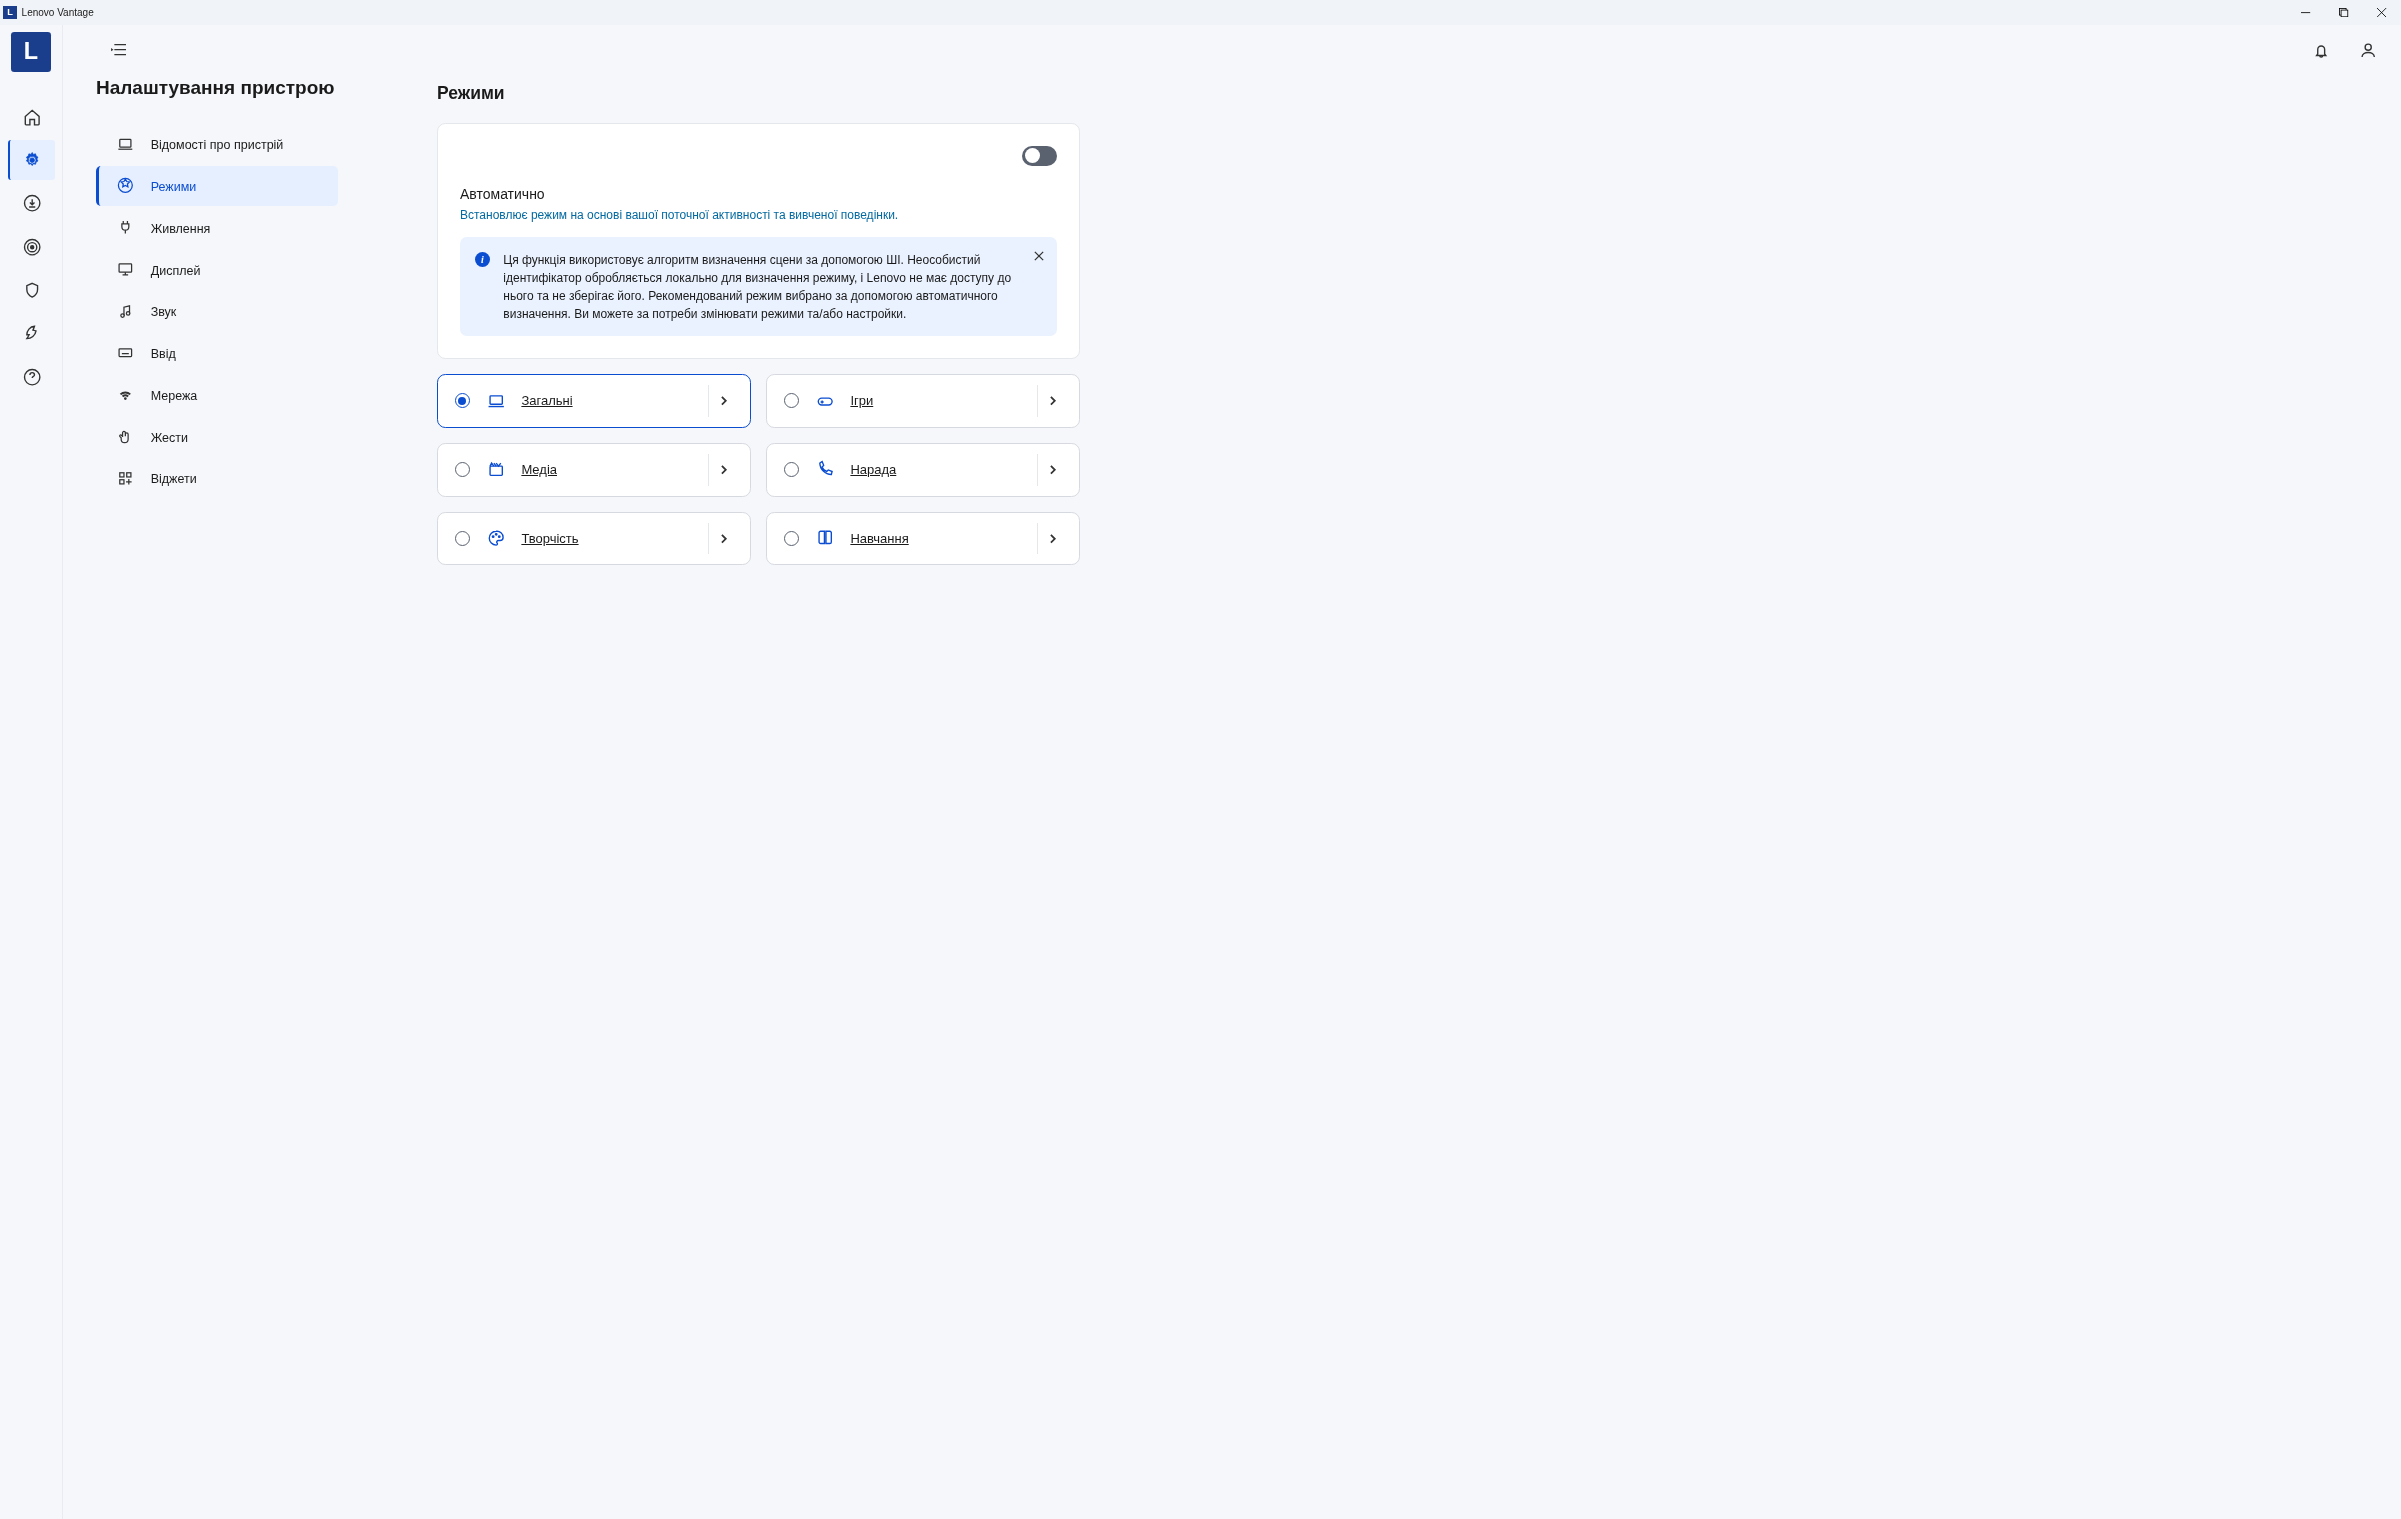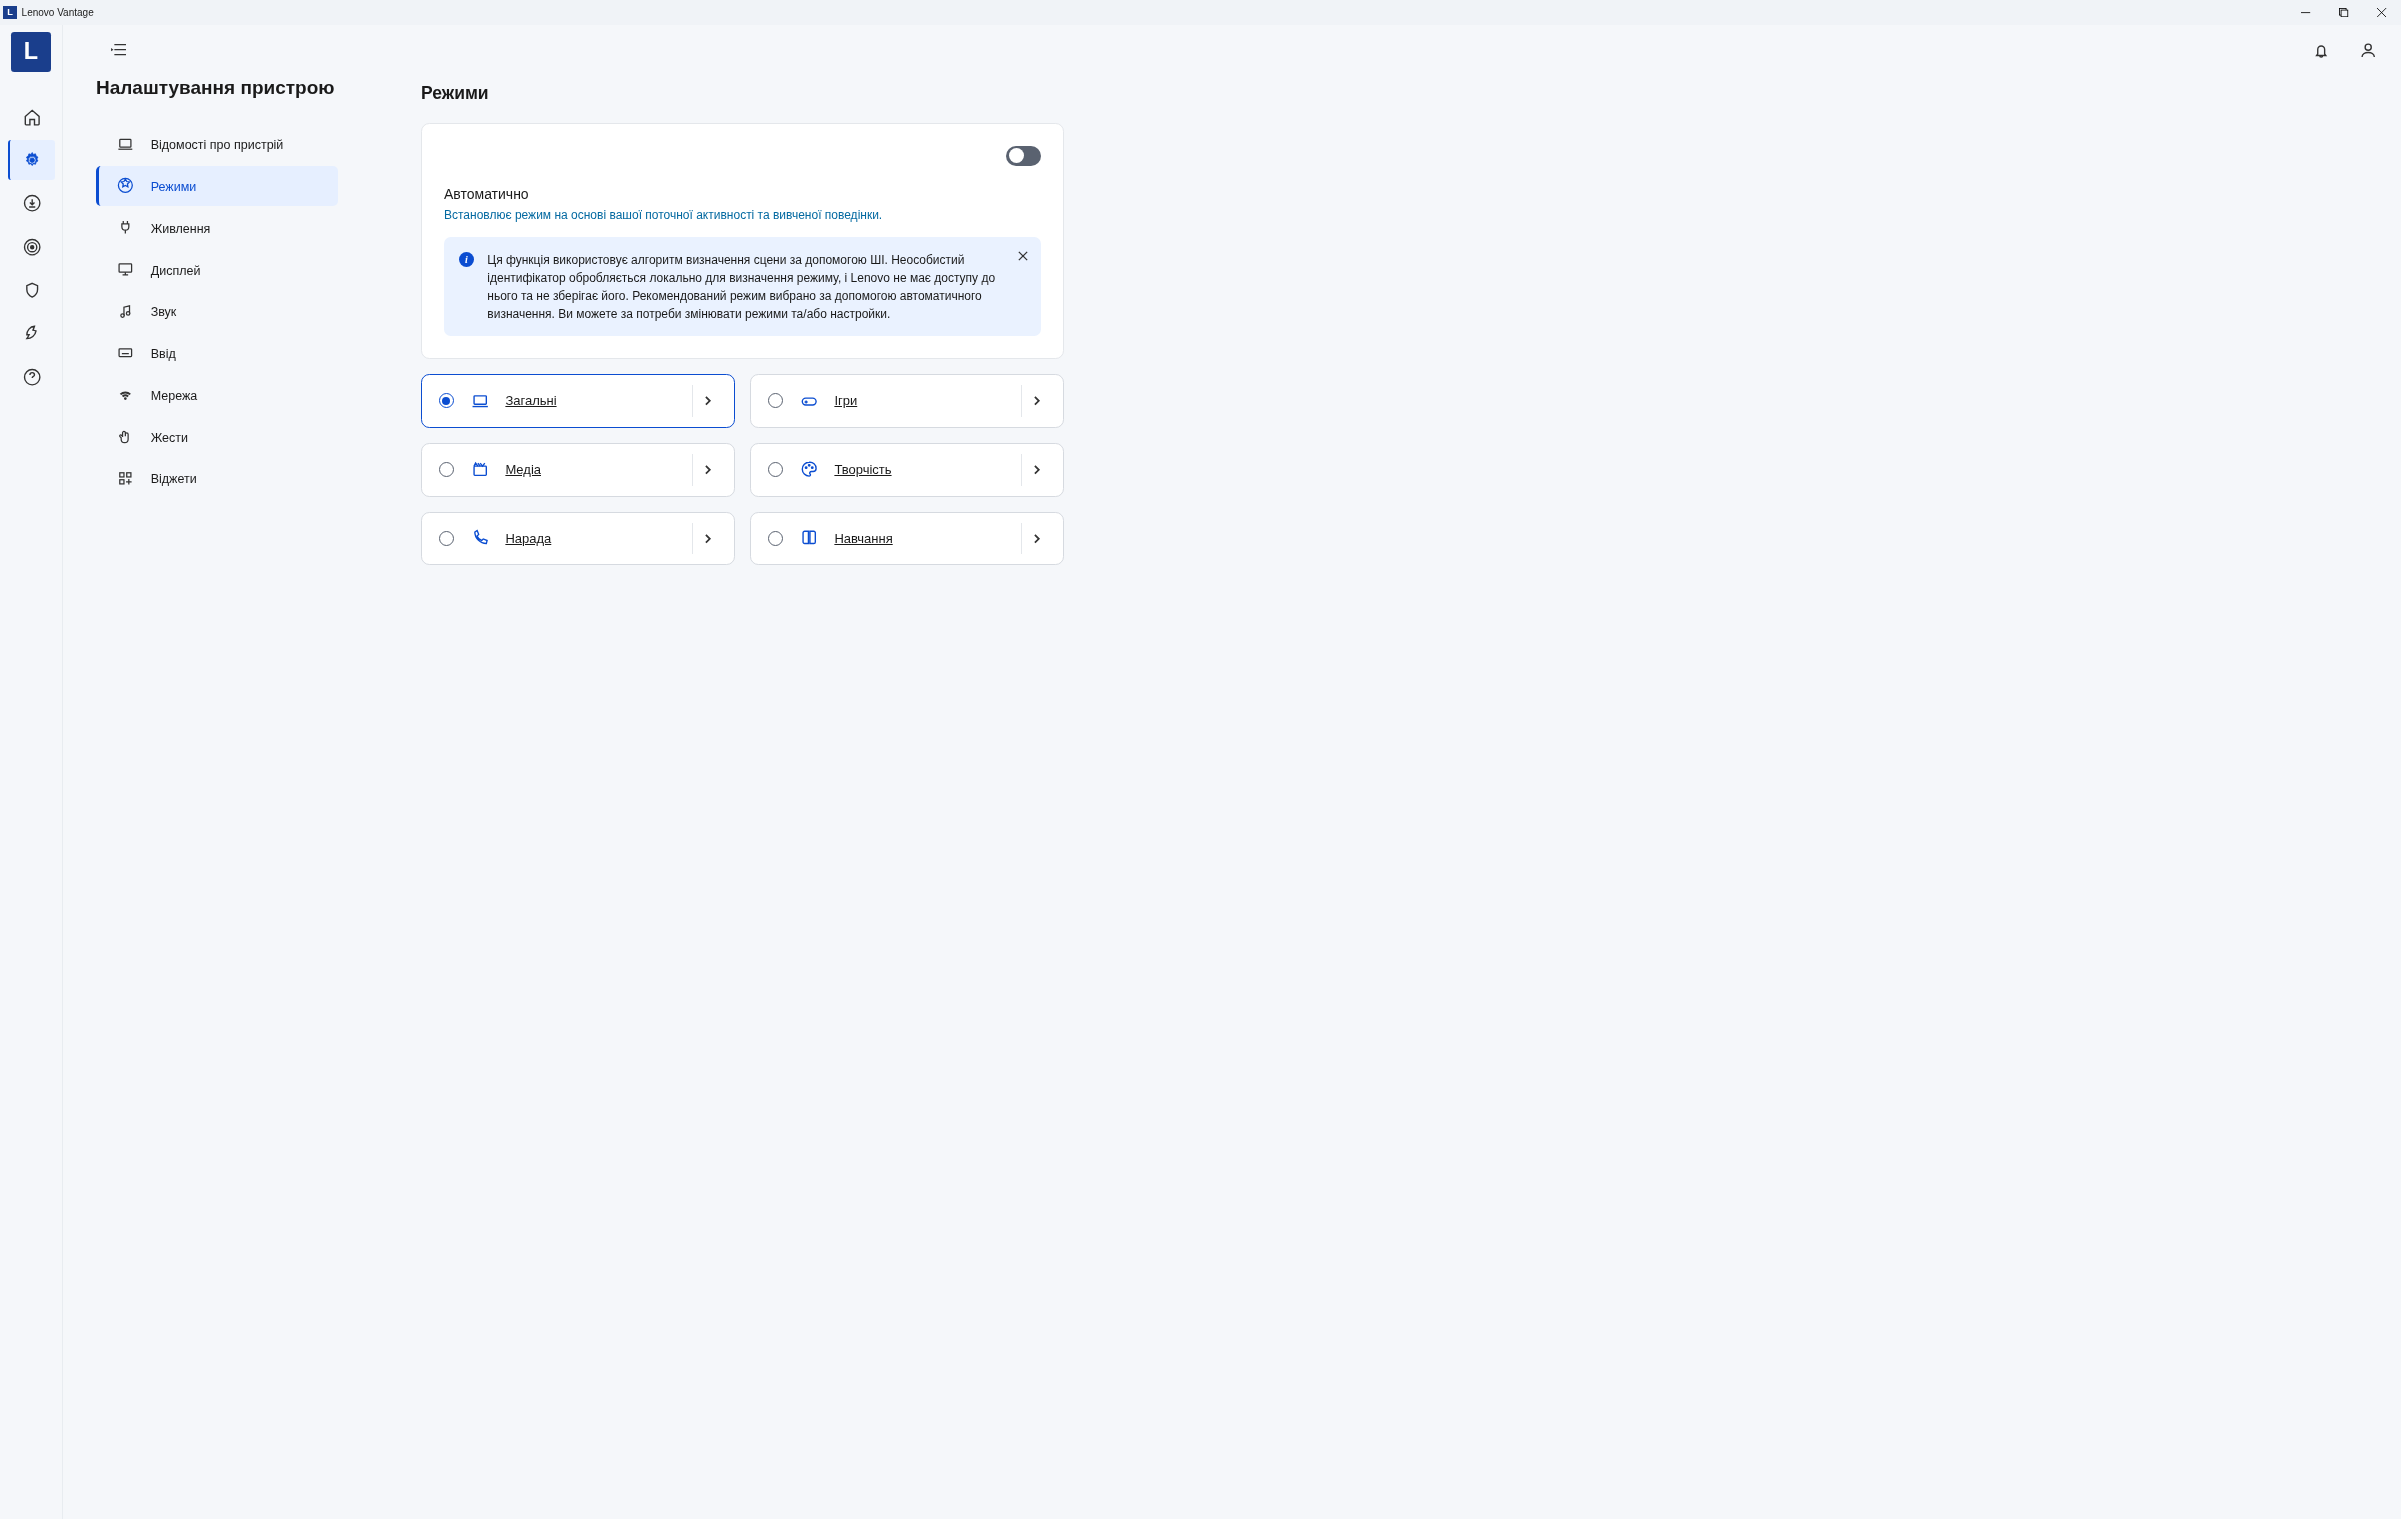--- a/index.html
+++ b/index.html
@@ -19,21 +19,21 @@
 .rail-item svg { width: 18.4px; height: 18.4px; }
 .rail-item.active svg { stroke: #0b4dd1; fill: none; }
 .rail-item.active .gear-fill { fill: #0b4dd1; }
 
 .body { flex: 1; display: flex; flex-direction: column; }
 .topbar { height: 50px; display: flex; align-items: center; padding: 0 16.7px; }
 .hamburger { width: 30px; height: 30px; display: flex; align-items: center; justify-content: center; cursor: pointer; margin-left: 25px; }
 .topbar-spacer { flex: 1; }
 .topbar-icon { width: 33px; height: 33px; display: flex; align-items: center; justify-content: center; cursor: pointer; margin-left: 13.3px; }
 
-.content { flex: 1; display: flex; padding: 0 16.7px 0 33px; }
+.content { flex: 1; display: flex; padding: 0 16.7px 0 33px; gap: 16px; }
 .subnav { width: 242px; }
 .page-title { font-size: 19px; font-weight: 600; line-height: 1.35; margin-bottom: 23.4px; }
 .subnav-item { display: flex; align-items: flex-end; padding: 11.7px 15px; cursor: pointer; border-radius: 5px; margin: 1.7px 0; border-left: 3.3px solid transparent; }
 .subnav-item.active { background: #e6efff; border-left: 3.3px solid #0b4dd1; color: #0b4dd1; }
 .subnav-icon { width: 23.4px; display: flex; justify-content: center; margin-right: 13.3px; }
 .subnav-icon svg { width: 16.7px; height: 16.7px; }
 .subnav-label { font-size: 12.5px; }
 
 .main { flex: 1; padding-left: 83px; max-width: 726px; }
 .section-title { font-size: 17.5px; font-weight: 600; margin-bottom: 18.4px; margin-top: 8.3px; }
@@ -303,51 +303,51 @@
             <div class="mode-chev">
                 <svg viewBox="0 0 12 12">
                   <path d="M4 2l4 4-4 4" fill="none" stroke="#333" stroke-width="1.8"></path>
                 </svg>
               </div>
           </div>
           <div class="mode-card">
             <div class="mode-radio"></div>
             <div class="mode-icon">
                 <svg viewBox="0 0 24 24" fill="none" stroke="#0b4dd1" stroke-width="1.8">
+                  <path d="M5 4c0 8 7 15 15 15l1-4-5-2-2 2c-3-1-5-3-6-6l2-2-2-5-3 2z"></path>
+                </svg>
+              </div>
+            <span class="mode-label">Нарада</span>
+            <div class="mode-chev">
+                <svg viewBox="0 0 12 12">
+                  <path d="M4 2l4 4-4 4" fill="none" stroke="#333" stroke-width="1.8"></path>
+                </svg>
+              </div>
+          </div>
+          <div class="mode-card">
+            <div class="mode-radio"></div>
+            <div class="mode-icon">
+                <svg viewBox="0 0 24 24" fill="none" stroke="#0b4dd1" stroke-width="1.8">
                   <path d="M12 3a9 9 0 100 18c2 0 2-2 1-3s0-3 2-3h2a4 4 0 004-4 8 8 0 00-9-8z"></path>
                   <circle cx="8" cy="10" r="1" fill="#0b4dd1"></circle>
                   <circle cx="12" cy="7" r="1" fill="#0b4dd1"></circle>
                   <circle cx="16" cy="10" r="1" fill="#0b4dd1"></circle>
                 </svg>
               </div>
             <span class="mode-label">Творчість</span>
             <div class="mode-chev">
                 <svg viewBox="0 0 12 12">
                   <path d="M4 2l4 4-4 4" fill="none" stroke="#333" stroke-width="1.8"></path>
                 </svg>
               </div>
           </div>
           <div class="mode-card">
             <div class="mode-radio"></div>
             <div class="mode-icon">
                 <svg viewBox="0 0 24 24" fill="none" stroke="#0b4dd1" stroke-width="1.8">
-                  <path d="M5 4c0 8 7 15 15 15l1-4-5-2-2 2c-3-1-5-3-6-6l2-2-2-5-3 2z"></path>
-                </svg>
-              </div>
-            <span class="mode-label">Нарада</span>
-            <div class="mode-chev">
-                <svg viewBox="0 0 12 12">
-                  <path d="M4 2l4 4-4 4" fill="none" stroke="#333" stroke-width="1.8"></path>
-                </svg>
-              </div>
-          </div>
-          <div class="mode-card">
-            <div class="mode-radio"></div>
-            <div class="mode-icon">
-                <svg viewBox="0 0 24 24" fill="none" stroke="#0b4dd1" stroke-width="1.8">
                   <path d="M4 5a2 2 0 012-2h5v16H6a2 2 0 01-2-2V5zm16 0a2 2 0 00-2-2h-5v16h5a2 2 0 002-2V5z"></path>
                 </svg>
               </div>
             <span class="mode-label">Навчання</span>
             <div class="mode-chev">
                 <svg viewBox="0 0 12 12">
                   <path d="M4 2l4 4-4 4" fill="none" stroke="#333" stroke-width="1.8"></path>
                 </svg>
               </div>
           </div>

